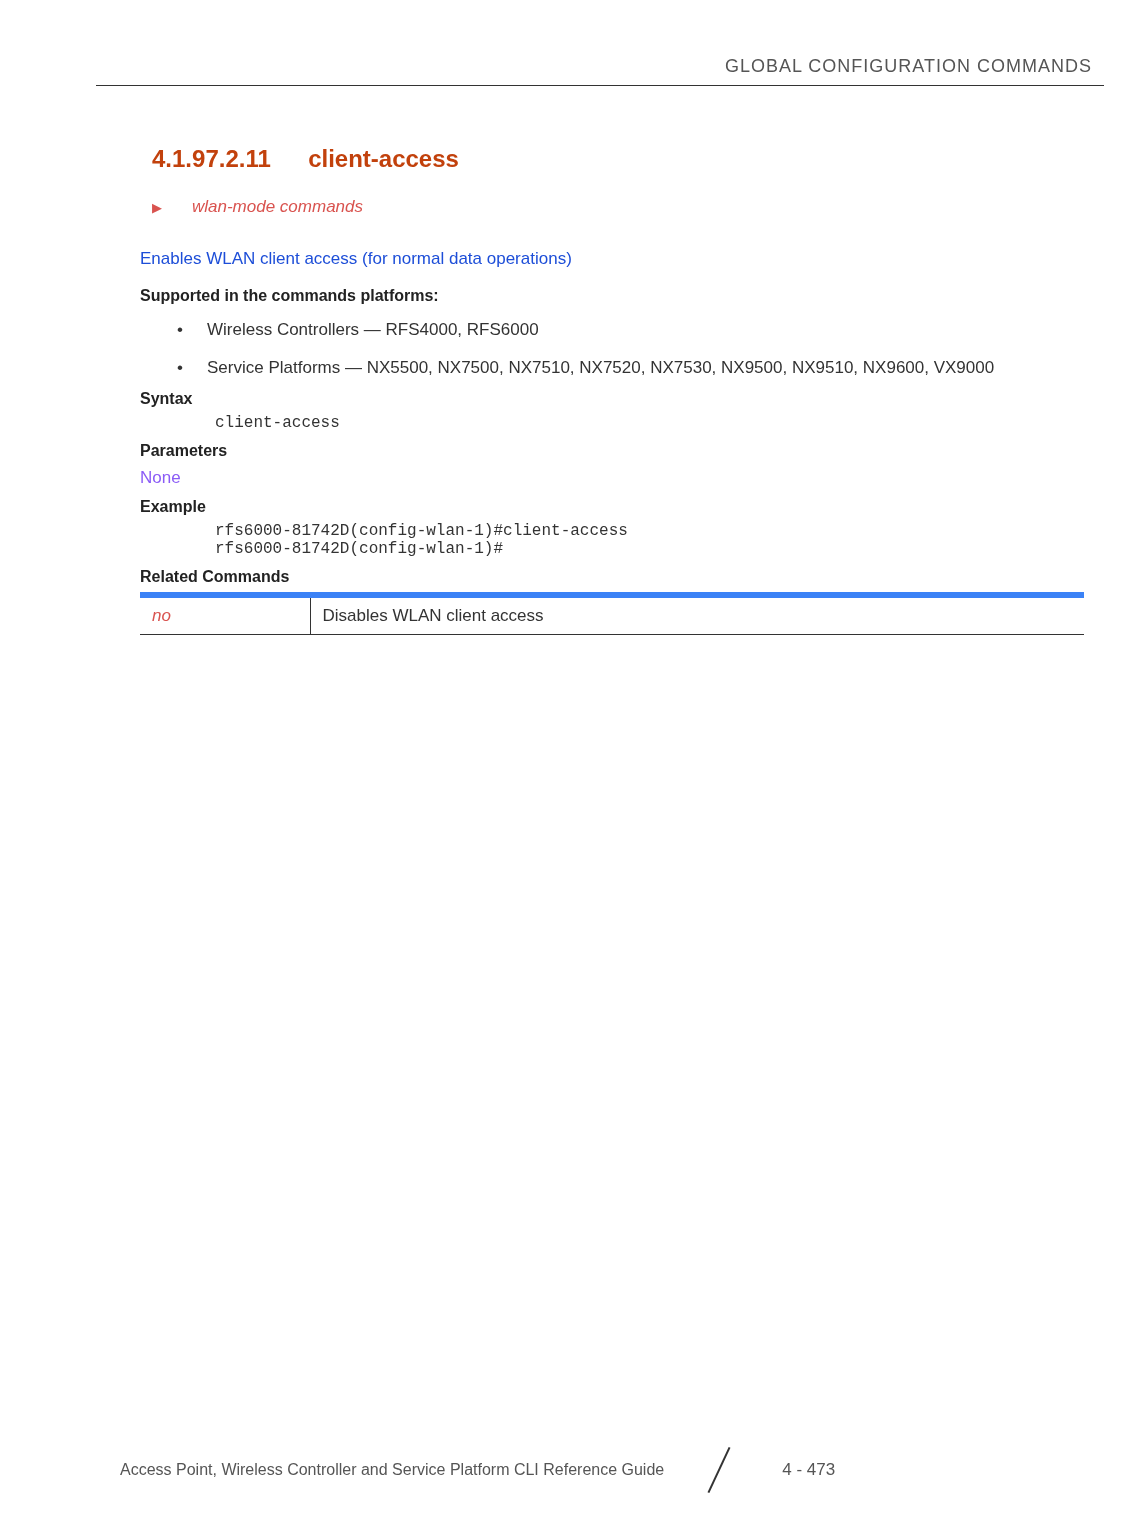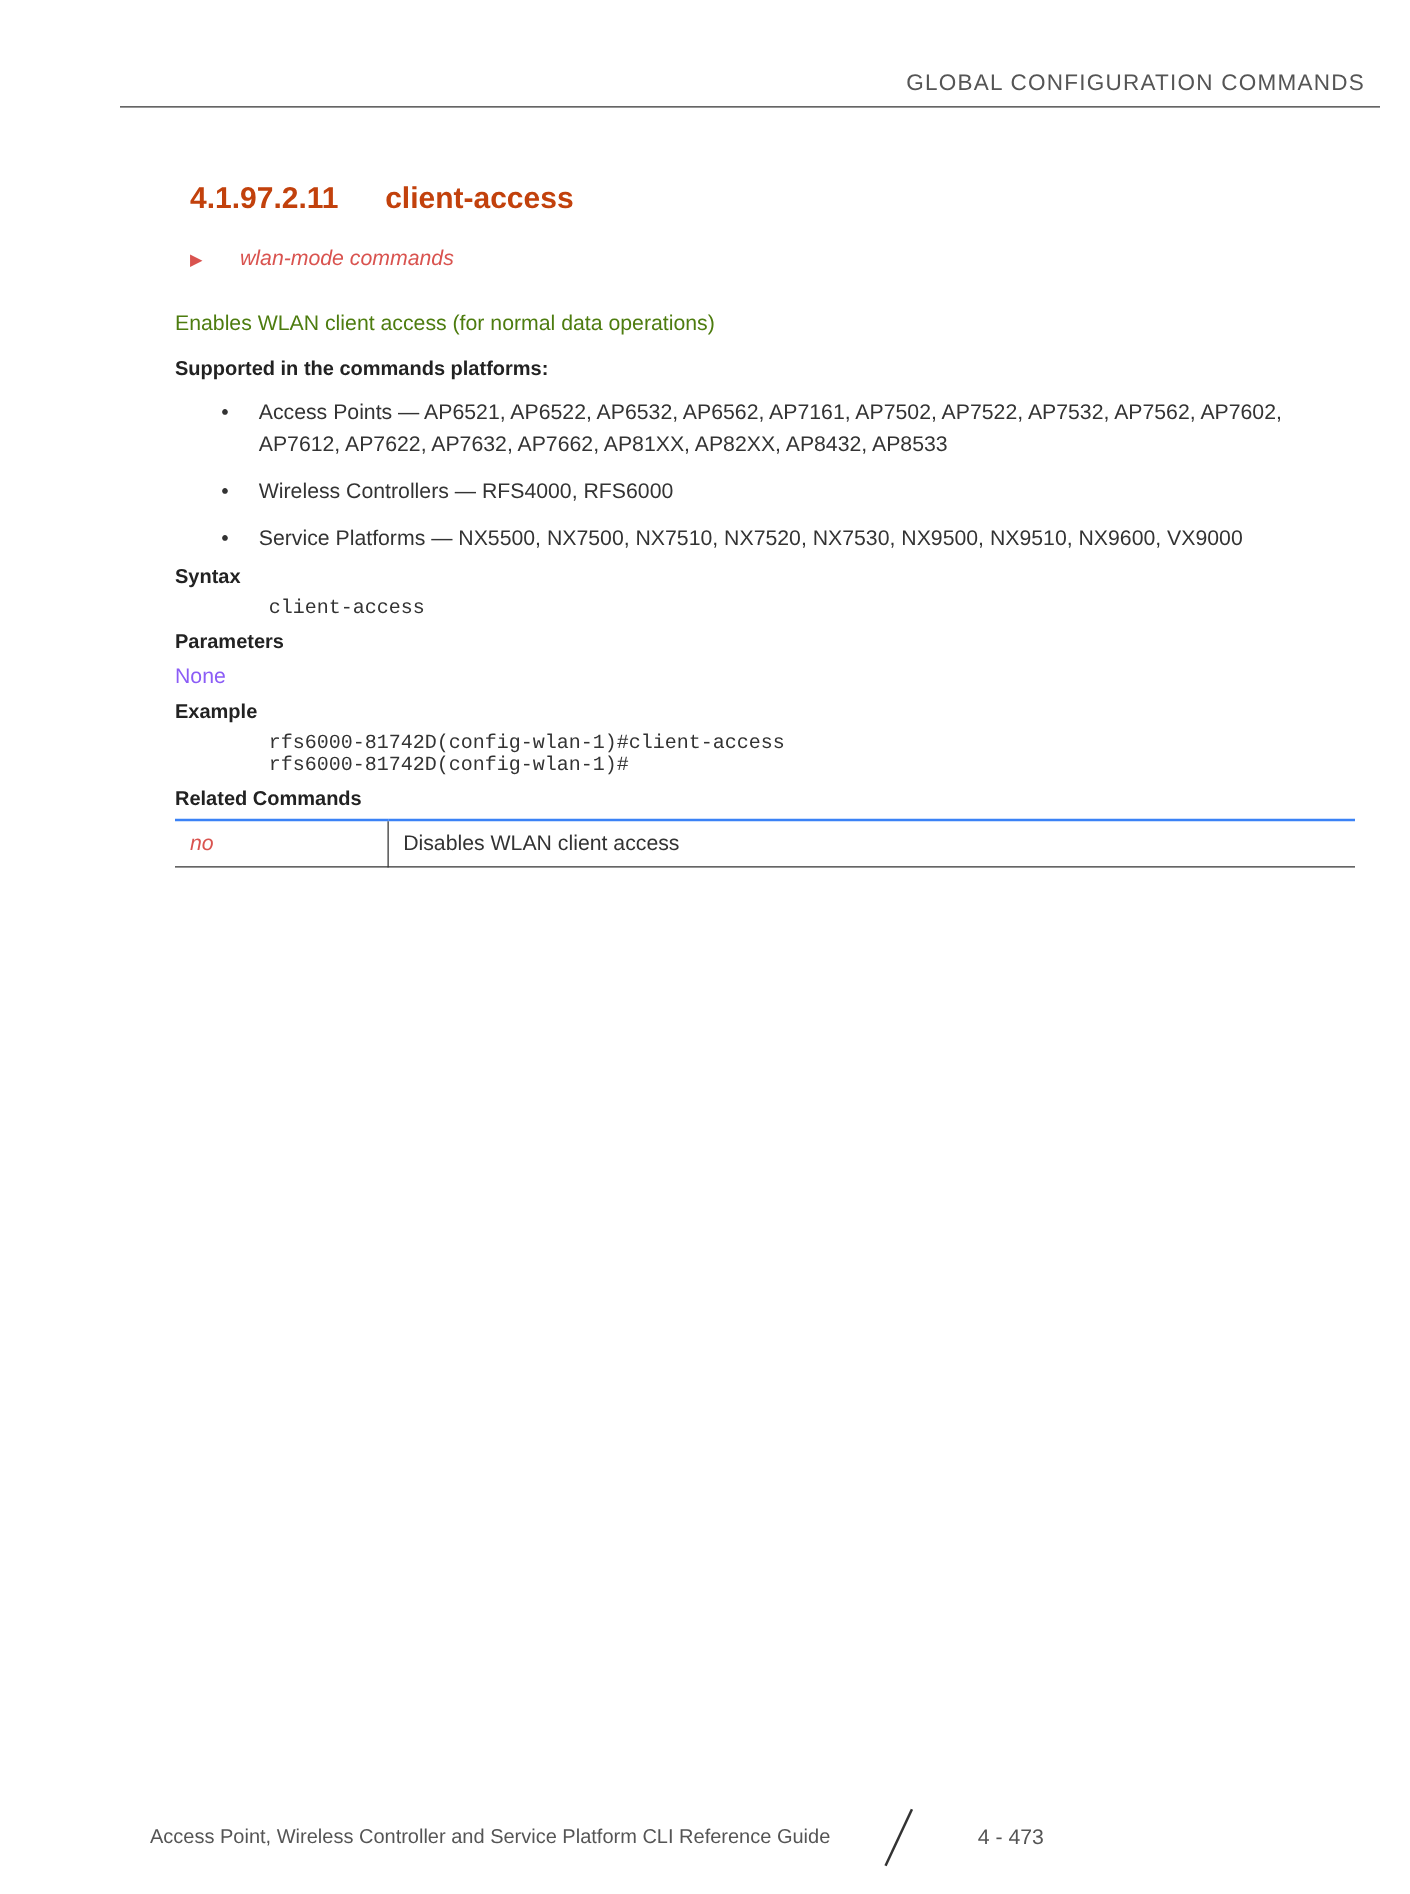--- a/index.html
+++ b/index.html
@@ -60,21 +60,21 @@
       gap: 6px;
     }
     
     .breadcrumb .arrow {
       font-style: normal;
       font-size: 13px;
     }
     
     .description {
       font-size: 17px;
-      color: #4d7c0f;
+      color: #1d4ed8;
       margin-bottom: 18px;
       font-weight: 300;
     }
     
     .subheading {
       font-weight: bold;
       font-size: 16px;
       color: #222;
       margin-bottom: 6px;
       margin-top: 10px;
@@ -122,21 +122,21 @@
       font-weight: 300;
     }
     
     .related-table {
       width: 100%;
       border-collapse: collapse;
       margin-top: 6px;
     }
     
     .related-table td {
-      border-top: 2px solid #3b82f6;
+      border-top: 6px solid #3b82f6;
       border-bottom: 1px solid #333;
       padding: 8px 12px;
       font-size: 17px;
       vertical-align: top;
       font-weight: 300;
     }
     
     .related-table td:first-child {
       width: 170px;
       color: #d9534f;
@@ -202,21 +202,20 @@
 
     <div class="breadcrumb">
       <span class="arrow">▶</span>
       <span>wlan-mode commands</span>
     </div>
 
     <div class="description">Enables WLAN client access (for normal data operations)</div>
 
     <div class="subheading">Supported in the commands platforms:</div>
     <ul class="bullet-list">
-      <li>Access Points — AP6521, AP6522, AP6532, AP6562, AP7161, AP7502, AP7522, AP7532, AP7562, AP7602, AP7612, AP7622, AP7632, AP7662, AP81XX, AP82XX, AP8432, AP8533</li>
       <li>Wireless Controllers — RFS4000, RFS6000</li>
       <li>Service Platforms — NX5500, NX7500, NX7510, NX7520, NX7530, NX9500, NX9510, NX9600, VX9000</li>
     </ul>
 
     <div class="subheading">Syntax</div>
     <div class="code-block">client-access</div>
 
     <div class="subheading">Parameters</div>
     <div class="params-value">None</div>
 

